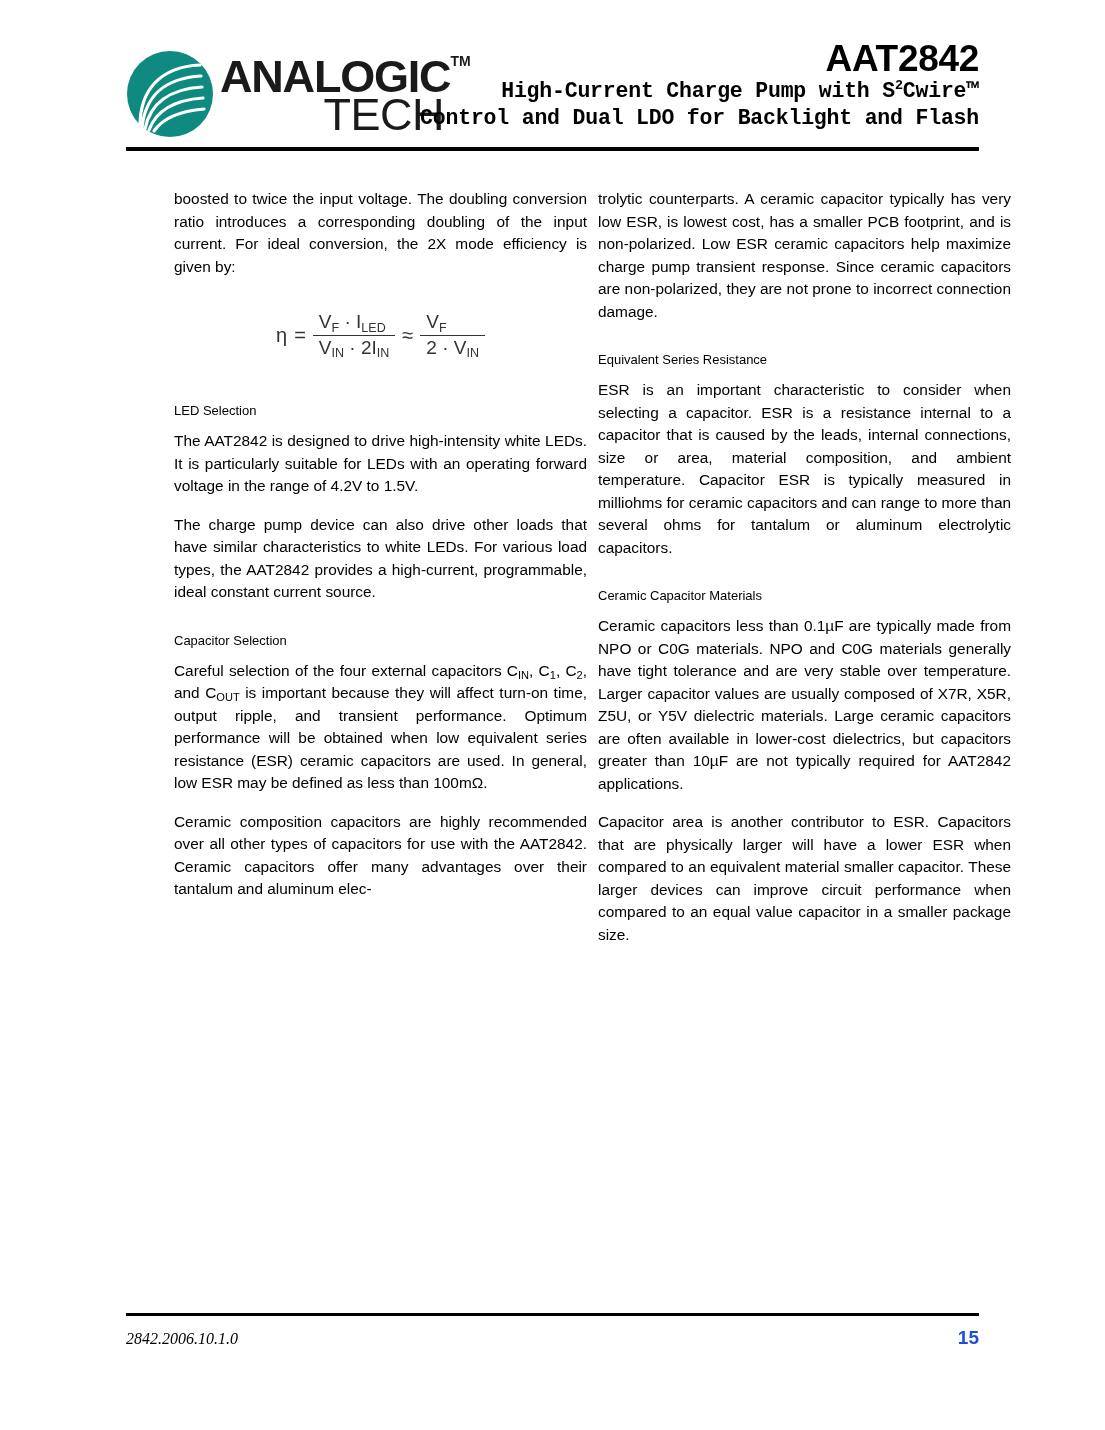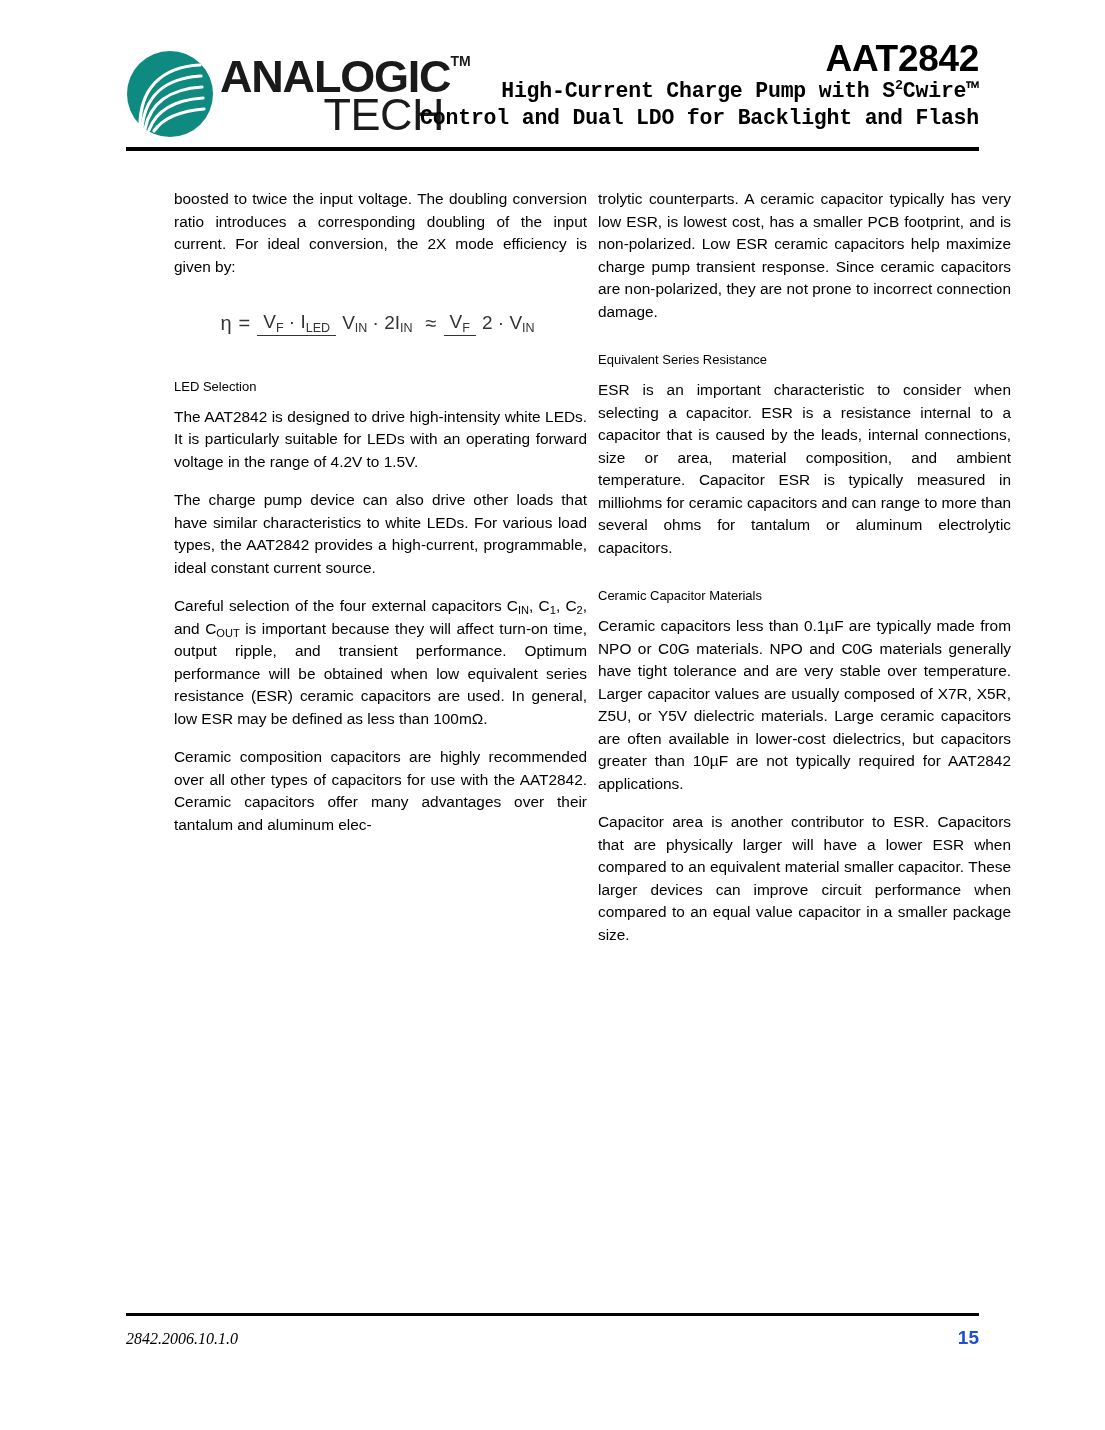--- a/index.html
+++ b/index.html
@@ -168,22 +168,21 @@
     color: #333;
   }
   .eq-inner {
     display: flex;
     align-items: center;
     gap: 7px;
   }
   .eq-sym { font-size: 20px; }
   .eq-frac {
     display: inline-flex;
-    flex-direction: row;
-    align-items: center;
+    flex-direction: column;
     vertical-align: middle;
   }
   .eq-num, .eq-den {
     padding: 1px 6px;
     white-space: nowrap;
     font-size: 19px;
   }
   .eq-num { border-bottom: 1.4px solid #333; }
   .eq-frac sub {
     font-size: 0.66em;
@@ -275,20 +274,21 @@
           <span class="eq-num"><span>V</span><sub>F</sub></span>
           <span class="eq-den"><span>2 · V</span><sub>IN</sub></span>
         </span>
       </div>
     </div>
 
     <h2 class="section">LED Selection</h2>
     <p class="body">The AAT2842 is designed to drive high-intensity white LEDs. It is particularly suitable for LEDs with an operating forward voltage in the range of 4.2V to 1.5V.</p>
     <p class="body">The charge pump device can also drive other loads that have similar characteristics to white LEDs. For various load types, the AAT2842 provides a high-current, programmable, ideal constant current source.</p>
 
+    <h2 class="section">Capacitor Selection</h2>
     <p class="body"><span>Careful selection of the four external capacitors C</span><sub>IN</sub><span>, C</span><sub>1</sub><span>, C</span><sub>2</sub><span>, and C</span><sub>OUT</sub><span> is important because they will affect turn-on time, output ripple, and transient performance. Optimum performance will be obtained when low equivalent series resistance (ESR) ceramic capacitors are used.  In general, low ESR may be defined as less than 100mΩ.</span></p>
     <p class="body last">Ceramic composition capacitors are highly recommended over all other types of capacitors for use with the AAT2842. Ceramic capacitors offer many advantages over their tantalum and aluminum elec-</p>
   </div>
 
   <div class="col col-right">
 
     <p class="body">trolytic counterparts.  A ceramic capacitor typically has very low ESR, is lowest cost, has a smaller PCB footprint, and is non-polarized. Low ESR ceramic capacitors help maximize charge pump transient response. Since ceramic capacitors are non-polarized, they are not prone to incorrect connection damage.</p>
 
     <h2 class="section">Equivalent Series Resistance</h2>
     <p class="body">ESR is an important characteristic to consider when selecting a capacitor.  ESR is a resistance internal to a capacitor that is caused by the leads, internal connections, size or area, material composition, and ambient temperature. Capacitor ESR is typically measured in milliohms for ceramic capacitors and can range to more than several ohms for tantalum or aluminum electrolytic capacitors.</p>

